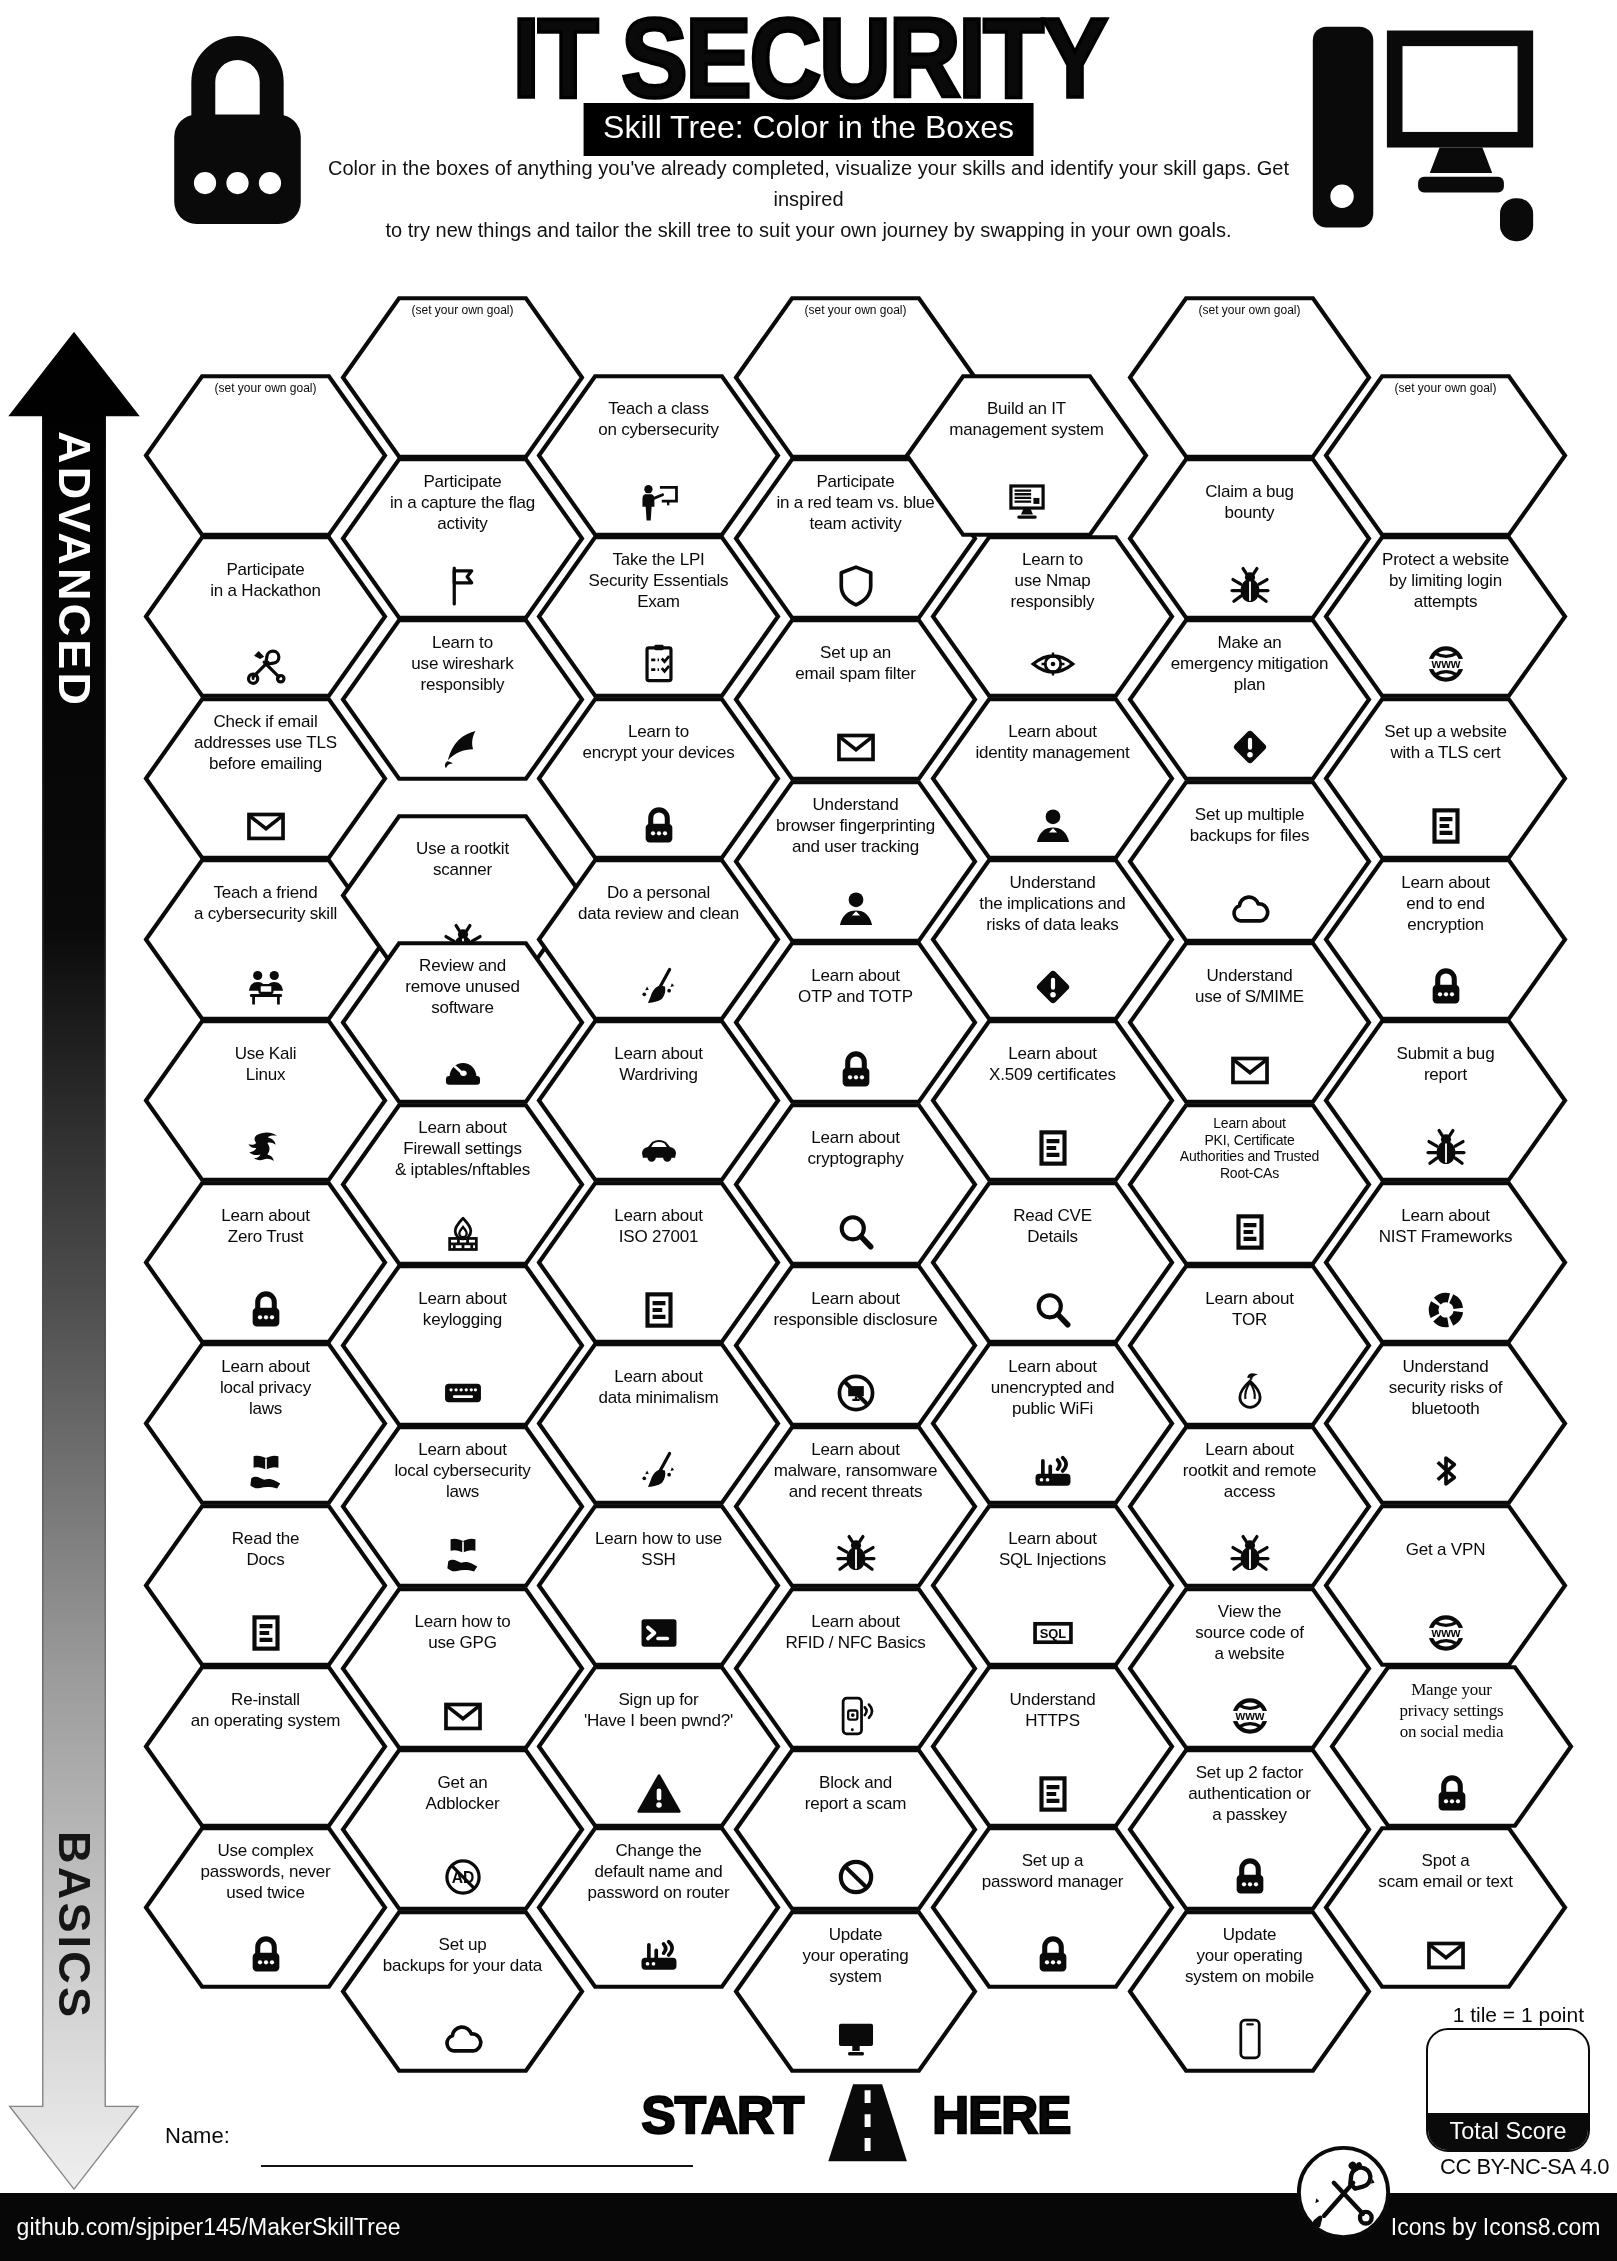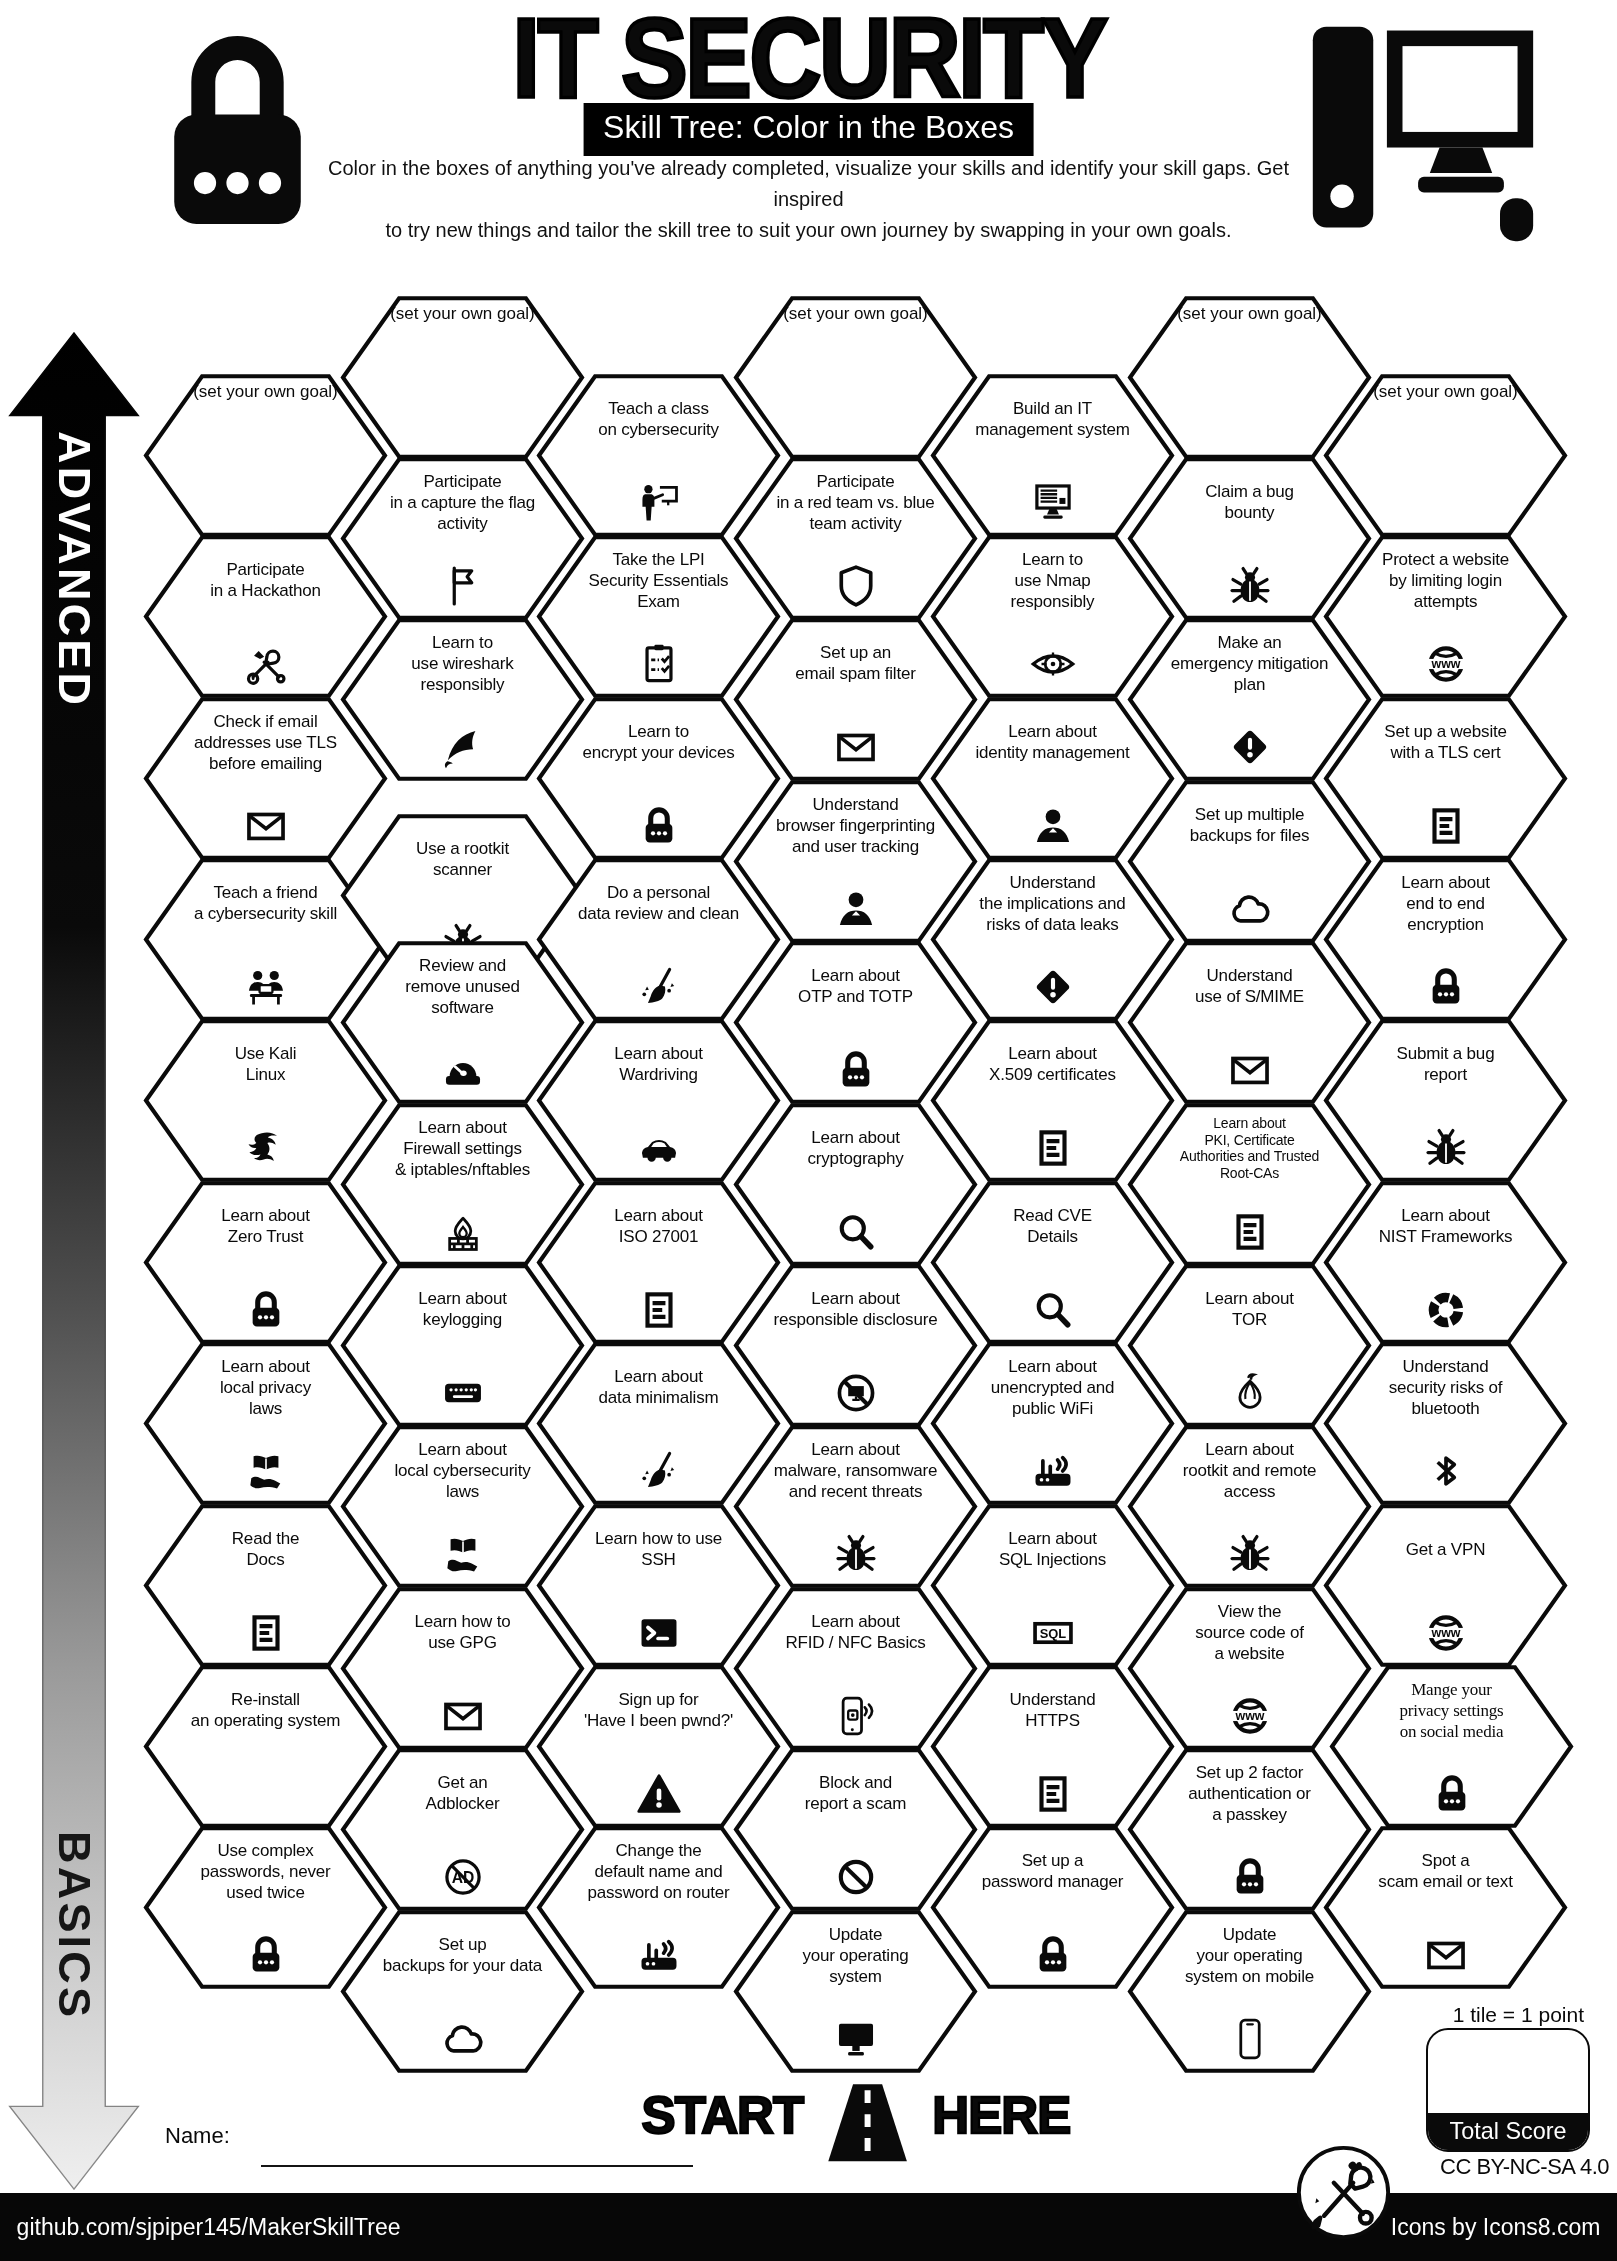--- a/index.html
+++ b/index.html
@@ -23,21 +23,21 @@
               letter-spacing:3.2px;white-space:nowrap;}
   #axis-top{left:48px;top:431px;color:#fff;}
   #axis-bottom{left:48px;top:1831px;color:#161616;}
   
   .hex{position:absolute;width:239px;height:159px;}
   .hex .shape{position:absolute;left:0;top:0;width:239px;height:159px;overflow:visible;}
   .hex-label{position:absolute;left:16.6px;right:16.6px;top:8.3px;height:70px;display:flex;
              flex-direction:column;justify-content:center;text-align:center;font-size:17px;
              line-height:1.24;white-space:pre-line;letter-spacing:-0.2px;}
   .hex-label.small{font-size:14px;line-height:1.2;}
-  .hex-label.goal{top:4.6px;height:auto;justify-content:flex-start;font-size:17px;letter-spacing:0;}
+  .hex-label.goal{top:4.6px;height:auto;justify-content:flex-start;font-size:12px;letter-spacing:0;}
   .hex-icon{position:absolute;left:0;right:0;bottom:9.2px;display:flex;justify-content:center;}
   .hex-icon svg{height:46px;width:auto;}
   
   .start-here{position:absolute;top:2080px;left:856px;transform:translateX(-50%);
               display:flex;align-items:center;gap:17.5px;}
   .start-word{font-size:51px;font-weight:900;letter-spacing:-0.9px;-webkit-text-stroke:2.3px #000;white-space:nowrap;}
   .start-road{width:94px;height:70px;}
   .name-row{position:absolute;left:165px;top:2123px;font-size:22px;}
   .name-line{position:absolute;left:261px;top:2165px;width:432px;height:2.3px;background:#141414;}
   .tile-note{position:absolute;left:1425px;top:2003px;width:159px;text-align:right;font-size:21px;}
@@ -712,21 +712,21 @@
 your operating
 system</div>
       <div class="hex-icon">
         <svg xmlns="http://www.w3.org/2000/svg" viewBox="0 0 100 100">
           <rect x="13" y="17" width="74" height="48" rx="4" fill="#0a0a0a"></rect>
           <path d="M42 65h16v11H42z" fill="#0a0a0a"></path>
           <rect x="33" y="78" width="34" height="8" rx="3" fill="#0a0a0a"></rect>
         </svg>
       </div>
     </div>
-    <div class="hex" style="left: 933px; top: 376px;">
+    <div class="hex" style="left: 907px; top: 376px;">
       <svg class="shape" viewBox="0 0 520 345">
         <polygon points="0,172.5 122,0 398,0 520,172.5 398,345 122,345" fill="#ffffff" stroke="#0a0a0a" stroke-width="9"></polygon>
       </svg>
       <div class="hex-label">Build an IT
 management system</div>
       <div class="hex-icon">
         <svg xmlns="http://www.w3.org/2000/svg" viewBox="0 0 100 100">
           <rect x="15" y="13" width="70" height="48" fill="none" stroke="#0a0a0a" stroke-width="7"></rect>
           <path d="M23 23h36M23 31h36M23 39h36M23 47h36" stroke="#0a0a0a" stroke-width="5"></path>
           <rect x="64" y="39" width="13" height="13" fill="#0a0a0a"></rect>

